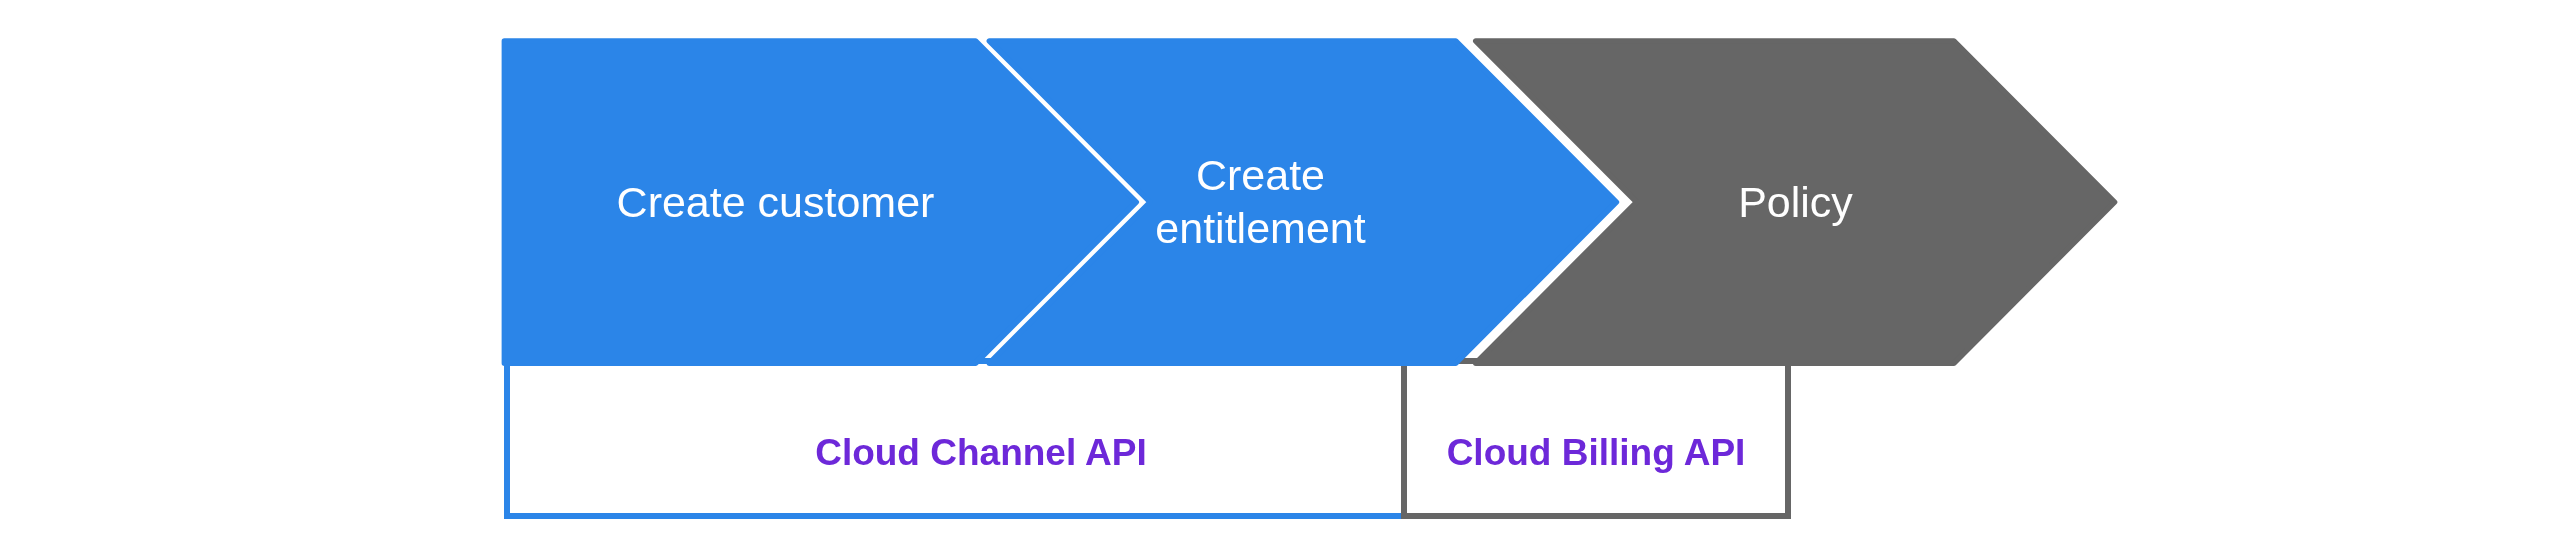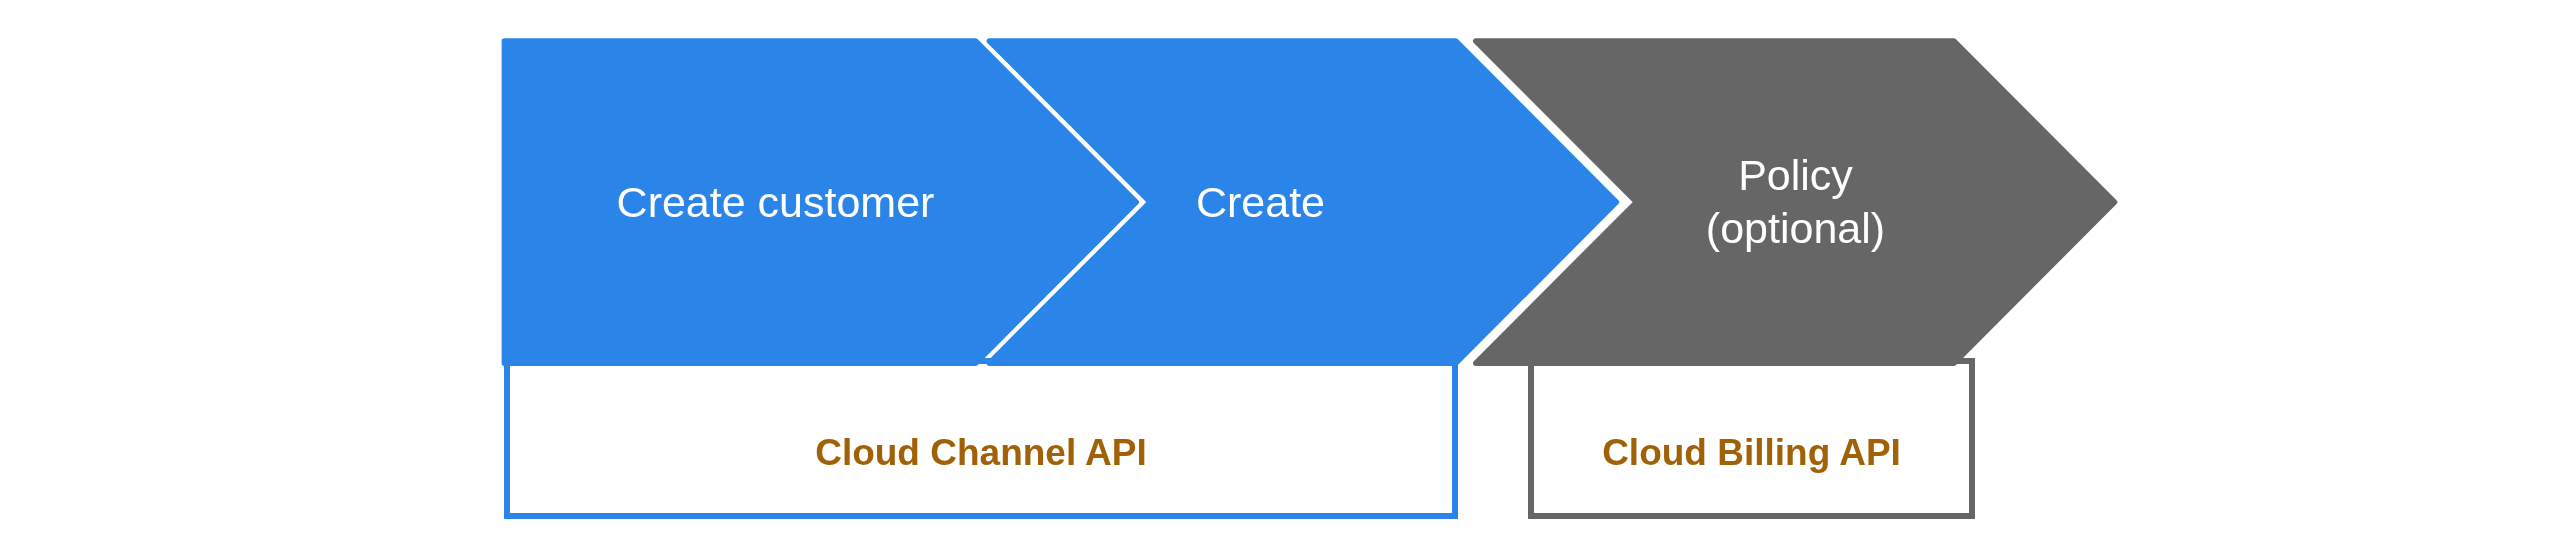--- a/index.html
+++ b/index.html
@@ -23,25 +23,25 @@
     height: 161px;
     box-sizing: border-box;
     background: #ffffff;
     border: 6.2px solid #000;
     display: flex;
     align-items: center;
     justify-content: center;
     z-index: 1;
   }
   .box-channel { left: 504px;  width: 954px; border-color: #2b85e8; }
-  .box-billing { left: 1528px; width: 447px;  border-color: #666666; text-align: right; }
+  .box-billing { left: 1401px; width: 390px;  border-color: #666666; text-align: right; }
   .api-label {
     font-size: 37px;
     font-weight: bold;
-    color: #a16207;
+    color: #6d28d9;
     white-space: nowrap;
     margin-top: 28px;
   }
 
   
   .arrow-svg {
     position: absolute;
     left: 0;
     top: 0;
     z-index: 2;
@@ -91,20 +91,20 @@
     <polygon class="arrow-shape arrow-blue" points="728,59 1408,59 1640,291.5 1408,524 728,524" fill="#2b85e8"></polygon>
     <polygon class="arrow-shape arrow-blue" points="1428,59 2101,59 2333,291.5 2101,524 1428,524 1660,291.5" fill="#2b85e8"></polygon>
     <polygon class="arrow-shape arrow-gray" points="2130,59 2820,59 3052,291.5 2820,524 2130,524 2362,291.5" fill="#666666"></polygon>
   </svg>
 
   <div class="step-label label-step1">
     <div>Create customer</div>
   </div>
   <div class="step-label label-step2">
     <div>Create</div>
+    <div>entitlement</div>
   </div>
   <div class="step-label label-step3">
     <div>Policy</div>
-    <div>(optional)</div>
   </div>
 
 </div>
 
 
 </body></html>

